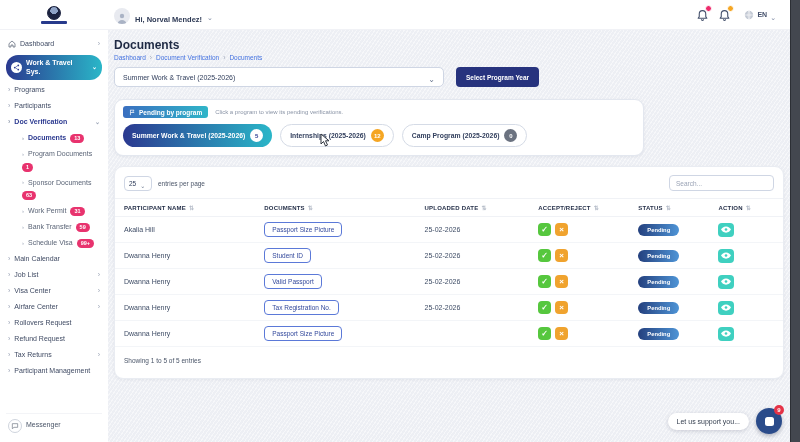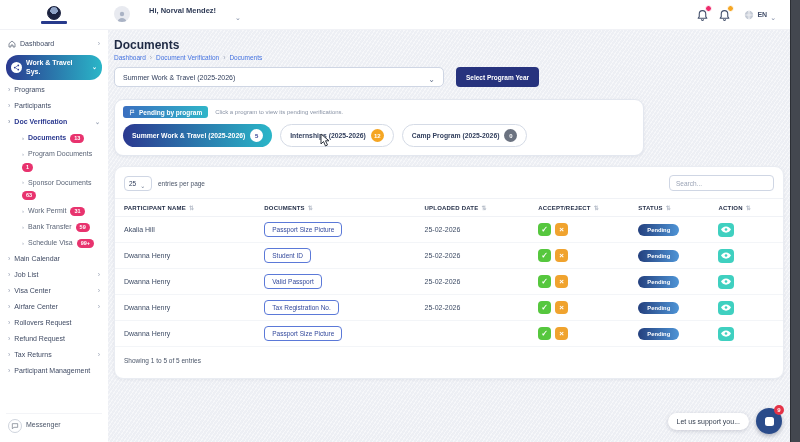--- a/index.html
+++ b/index.html
@@ -9,21 +9,21 @@
          background-image:repeating-linear-gradient(125deg, rgba(255,255,255,.5) 0 1px, transparent 1px 3px);
          color:#3b4a66; }
 
   
   .topbar { position:absolute; left:0; top:0; right:10px; height:30px; background:#fff;
             border-bottom:1px solid #f1f2f6; display:flex; align-items:center; z-index:5; }
   .logo-wrap { width:108px; display:flex; flex-direction:column; align-items:center; }
   .logo-globe { width:14px; height:14px; border-radius:50%;
                 background:radial-gradient(circle at 50% 30%, #8fa3c6 0 35%, #1c2340 36%); border:1px solid #1c2340; }
   .logo-word { width:26px; height:3px; margin-top:1px; background:#273a8c; border-radius:1px; }
-  .greet { display:flex; align-items:flex-start; gap:19px; margin-left:6px; }
+  .greet { display:flex; align-items:flex-end; gap:5px; margin-left:6px; }
   .avatar { width:16px; height:16px; border-radius:50%; background:#e8eaf0; display:flex; align-items:flex-end; justify-content:center; overflow:hidden; }
   .greet-txt { font-size:7.5px; font-weight:bold; color:#2e3a55; }
   .greet-chev::after { content:"⌄"; font-size:7px; color:#7a86a0; }
   .top-right { margin-left:auto; display:flex; align-items:center; gap:9px; padding-right:10px; }
   .bell { position:relative; width:13px; height:13px; cursor:pointer; }
   .bdot { position:absolute; top:-3px; right:-3px; width:7px; height:7px; border-radius:50%; border:1px solid #fff; }
   .bdot.pink { background:#ee2b6c; } .bdot.orange { background:#f5a623; }
   .lang { display:flex; align-items:center; gap:3px; background:#fff; border-radius:8px; padding:2px 4px; cursor:pointer; }
   .lang-label { font-size:7px; font-weight:bold; color:#44506b; }
   .lang-chev::after { content:"⌄"; font-size:7px; color:#7a86a0; }

